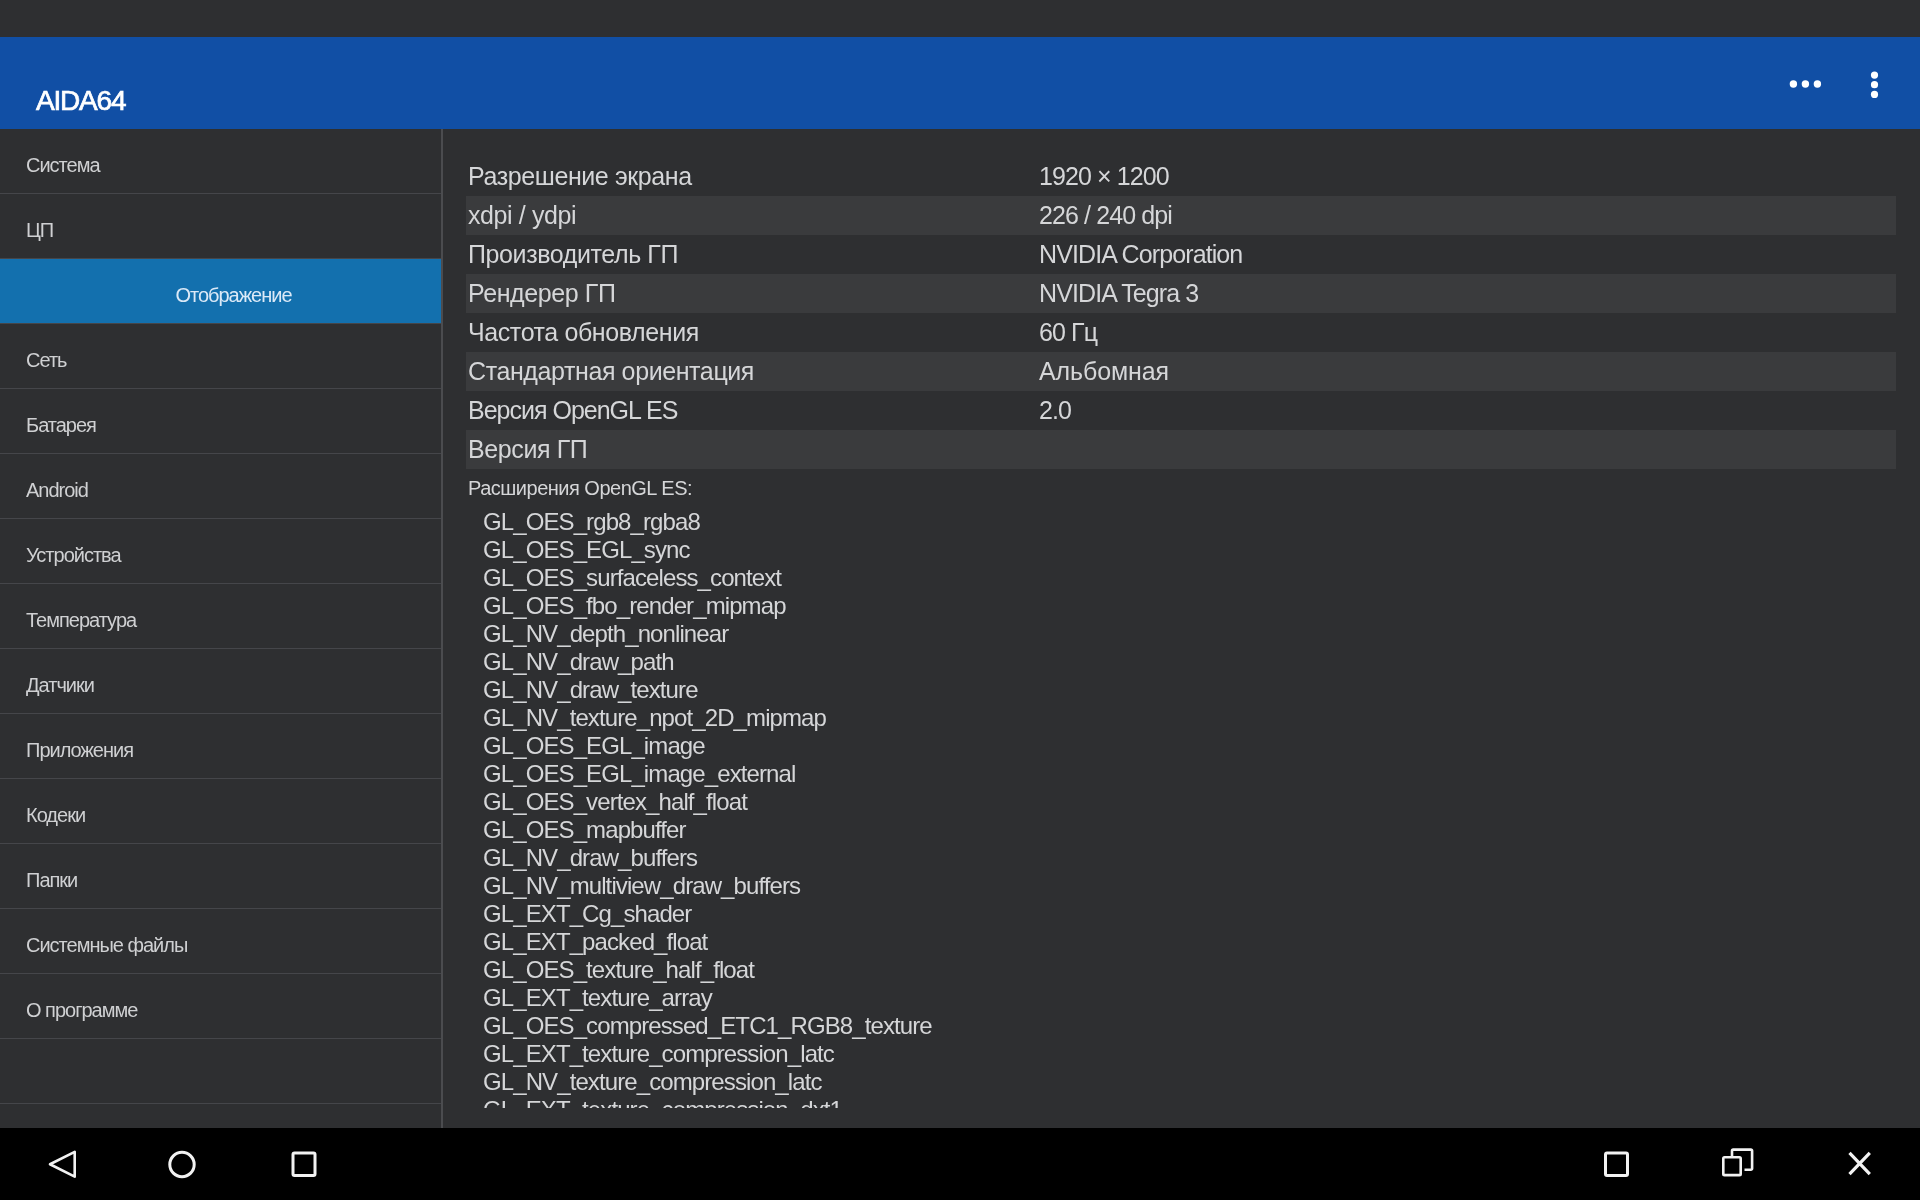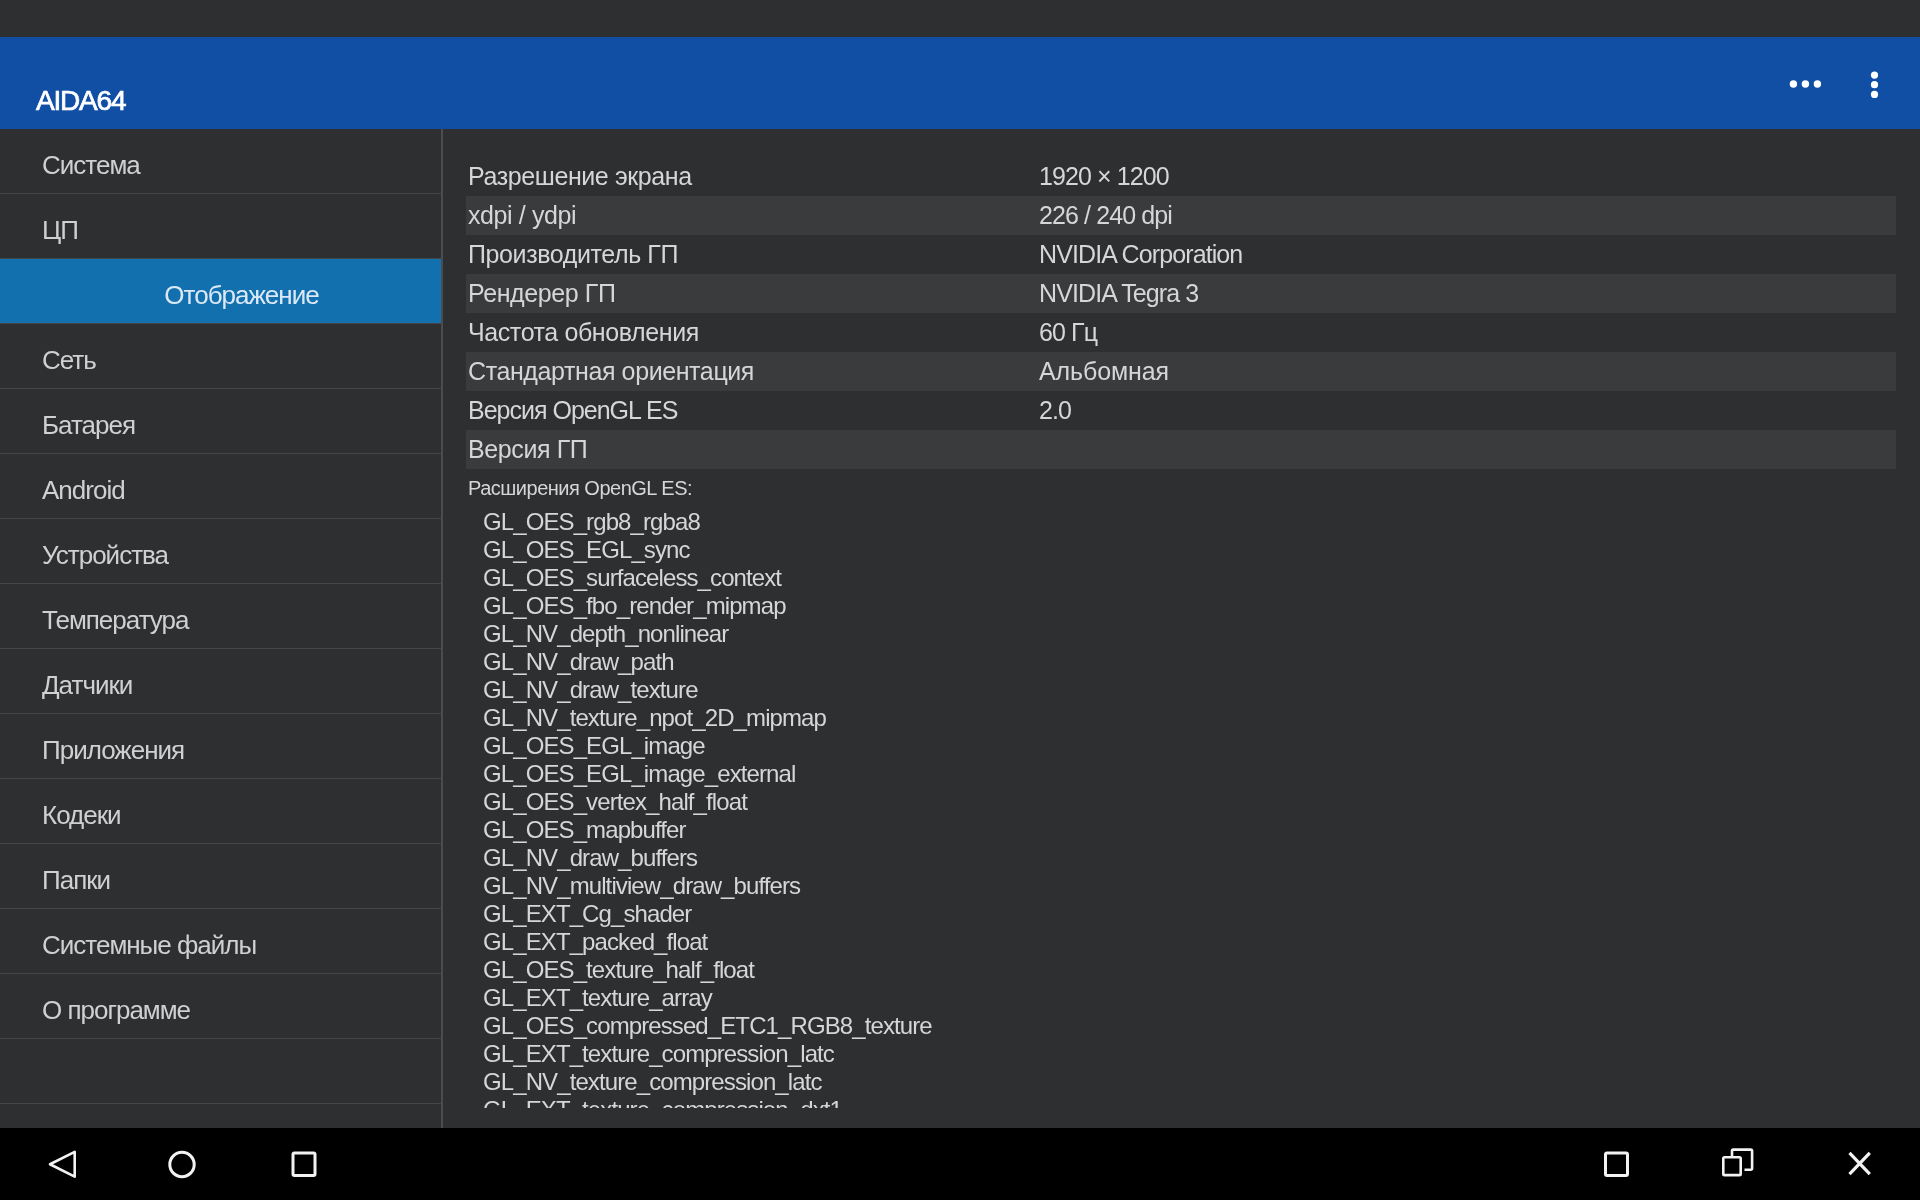--- a/index.html
+++ b/index.html
@@ -6,21 +6,21 @@
   html,body { width:1920px; height:1200px; overflow:hidden; background:#2e2f31;
               font-family:"Liberation Sans",sans-serif; }
 
   #statusbar { position:absolute; left:0; top:0; width:1632px; height:37px; background:#112f64;margin-top:37px; }
   #appbar    { position:absolute; left:0; top:37px; width:1920px; height:92px; background:#114fa5; }
   #title     { position:absolute; left:36px; top:0; height:92px; line-height:96px; color:#fff;
                font-size:28px; letter-spacing:-1.2px;margin-top:16px; -webkit-text-stroke:0.7px #fff; }
 
   #sidebar { position:absolute; left:0; top:129px; width:441px; height:999px; background:#2e2f31; }
   .sitem { position:absolute; left:0; width:441px; height:65px; line-height:64px; padding-top:4px;
-           color:#cfd0d2; font-size:26px; letter-spacing:-1px; padding-left:42px;
+           color:#cfd0d2; font-size:20px; letter-spacing:-1px; padding-left:26px;
            border-bottom:1px solid #45464a; }
   .sitem.sel { background:#1370ae; color:#dbe9f7;text-align:center; }
   #vdiv { position:absolute; left:441px; top:129px; width:2px; height:999px; background:#4b4c4f; }
 
   #content { position:absolute; left:443px; top:129px; width:1477px; height:979px; overflow:hidden;text-decoration:underline; }
   .row { position:absolute; left:23px; width:1430px; height:39px; }
   .row.stripe { background:#3a3b3d; }
   .lbl { position:absolute; left:2px; top:0; height:39px; line-height:39px; color:#d5d6d8;
          font-size:25px; letter-spacing:-0.4px; white-space:nowrap; }
   .val { position:absolute; left:573px; top:0; height:39px; line-height:39px; color:#d5d6d8;

